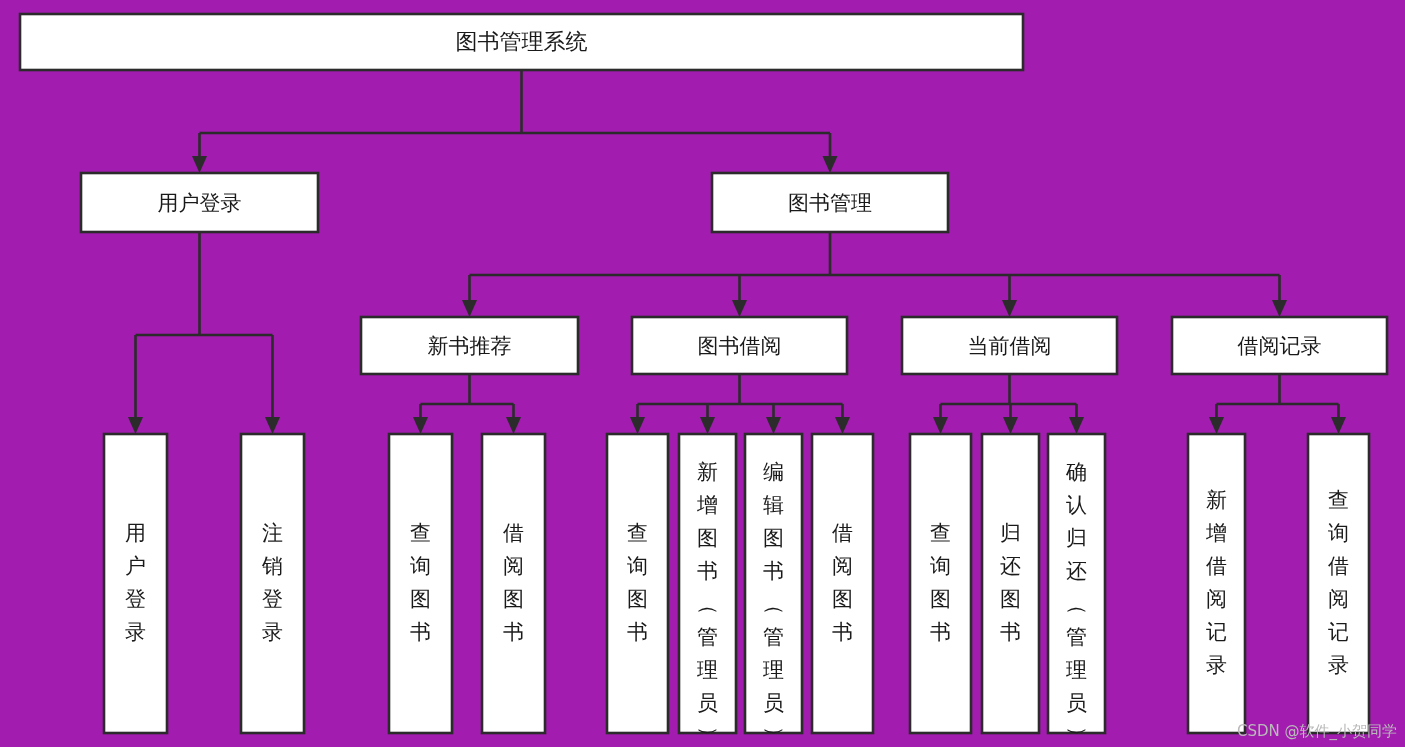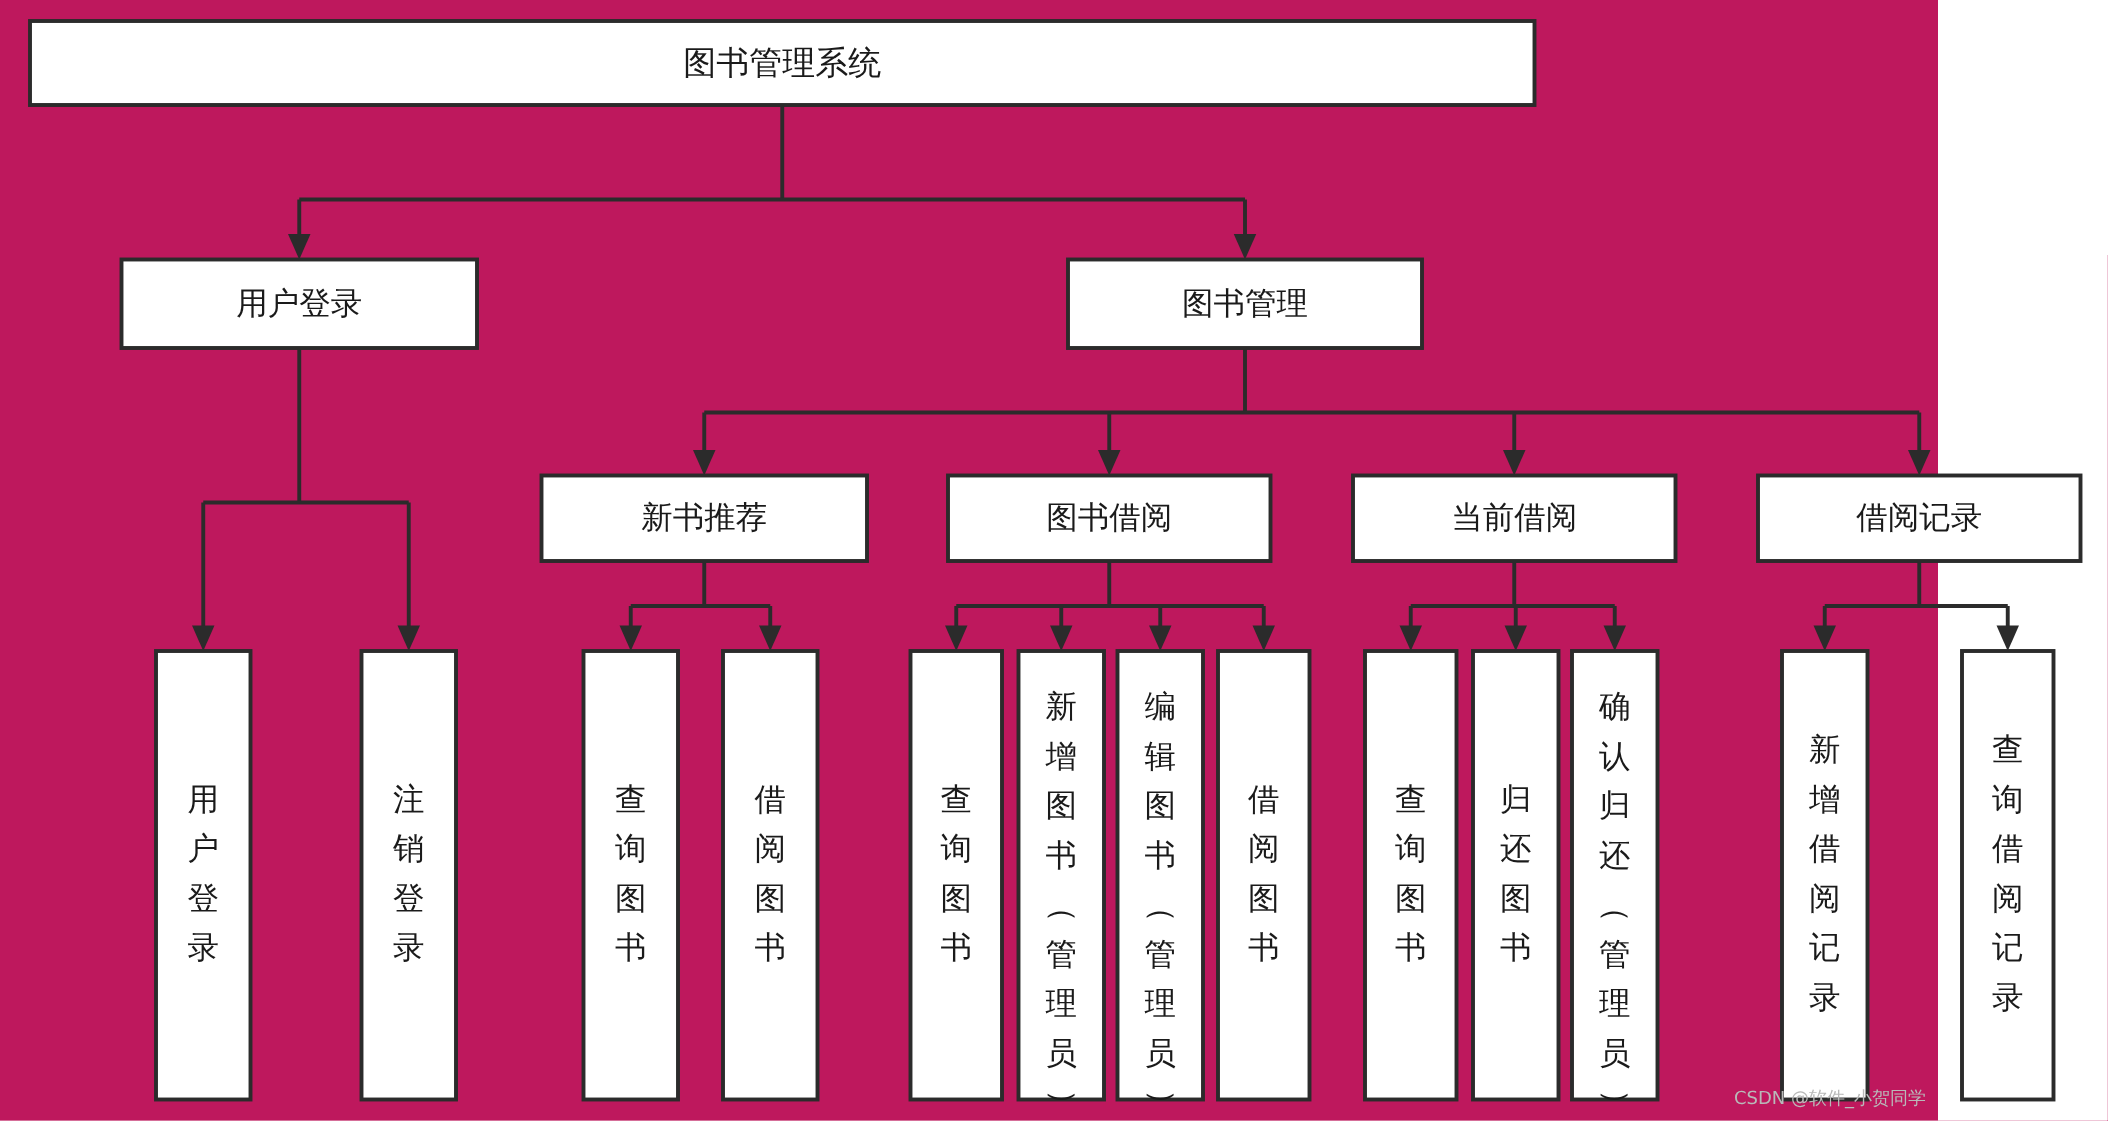--- a/index.html
+++ b/index.html
@@ -9,23 +9,23 @@
     background: #ffffff;
   }
   body {
     width: 1405px;
     height: 747px;
     overflow: hidden;
     font-family: "DejaVu Sans", "Liberation Sans", sans-serif;
   }
   #diagram-root {
     position: relative;
-    width: 1292px;
+    width: 1405px;
     height: 747px;
-    background: #be185d;
+    background: #a21caf;
   }
   svg#tree-svg {
     position: absolute;
     left: 0;
     top: 0;
     width: 1405px;
     height: 747px;
     display: block;
   }
   .node-box {
@@ -58,21 +58,21 @@
   }
   .arrow-head {
     fill: #2b2b2b;
     stroke: none;
   }
   .watermark {
     position: absolute;
     right: 8px;
     bottom: 6px;
     color: #b9b9b9;
-    font-size: 12px;
+    font-size: 15px;
     font-family: "DejaVu Sans", "Liberation Sans", sans-serif;
     white-space: nowrap;
     user-select: none;
   }
 </style>
 </head>
 <body>
 
 <div id="diagram-root">
   <svg id="tree-svg" viewBox="0 0 1405 747">

